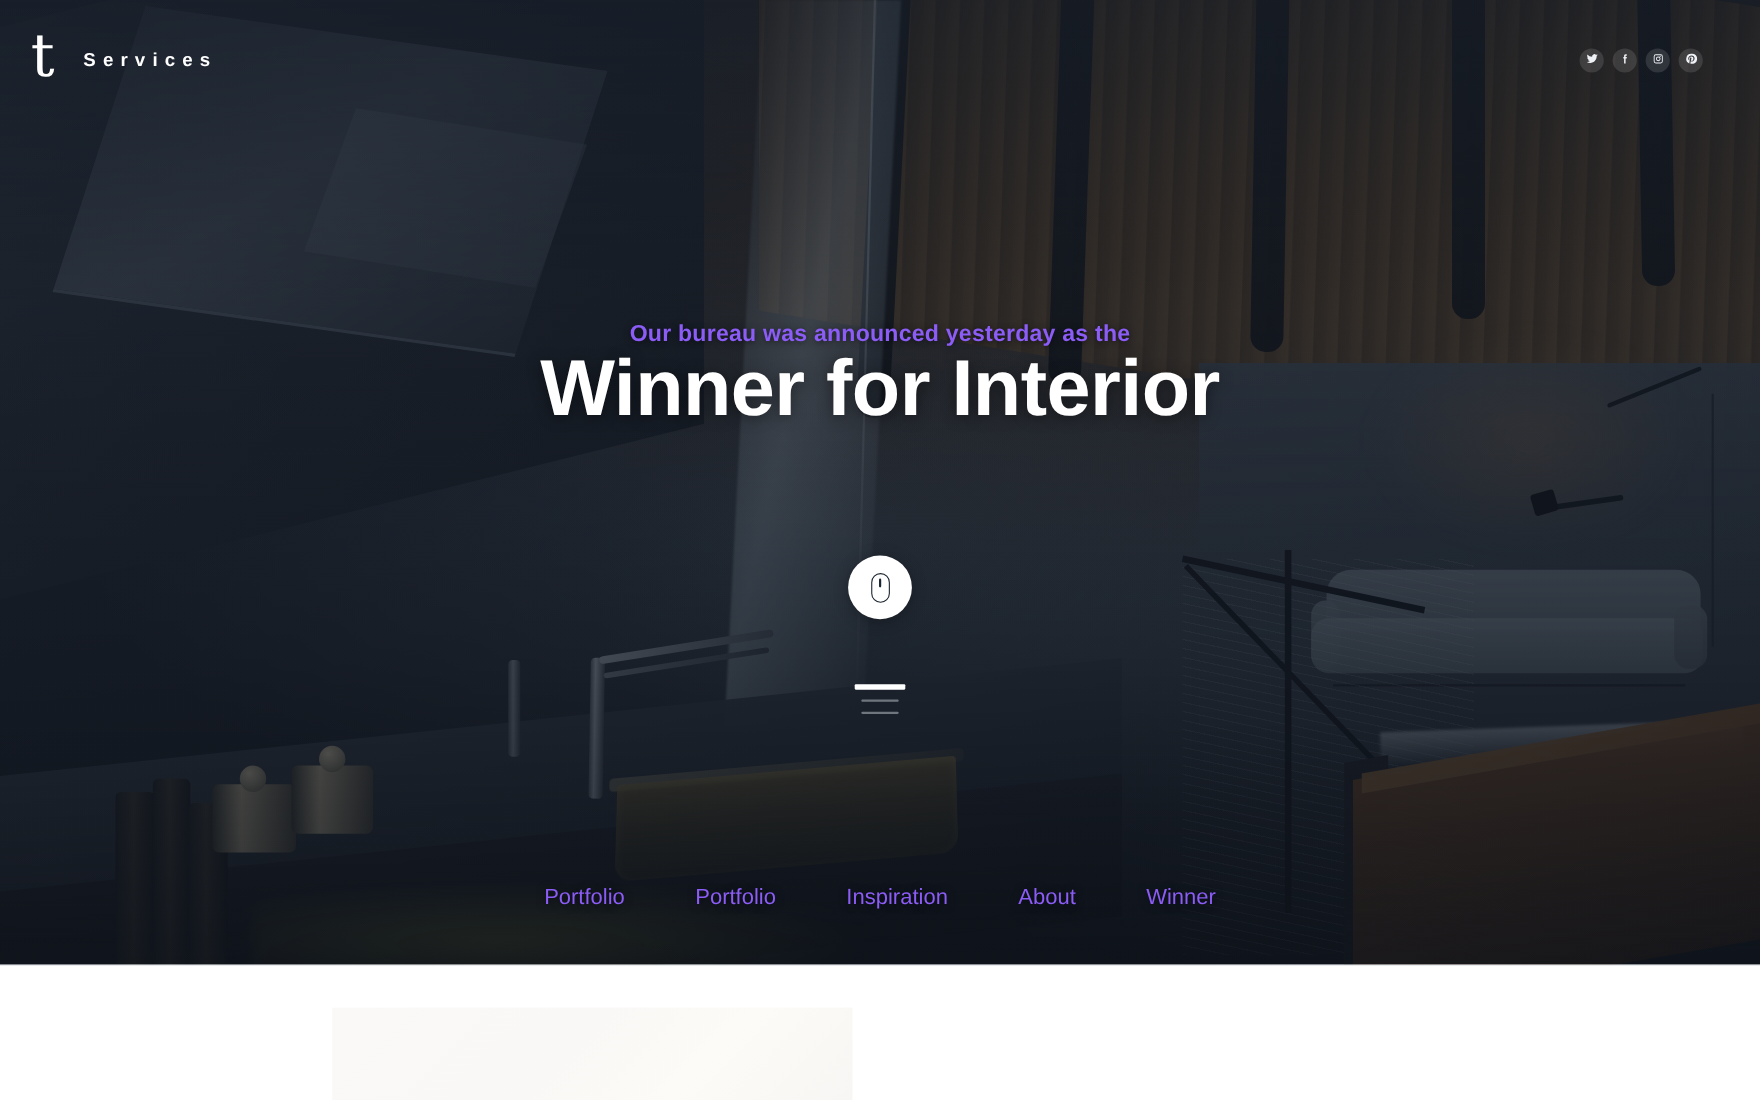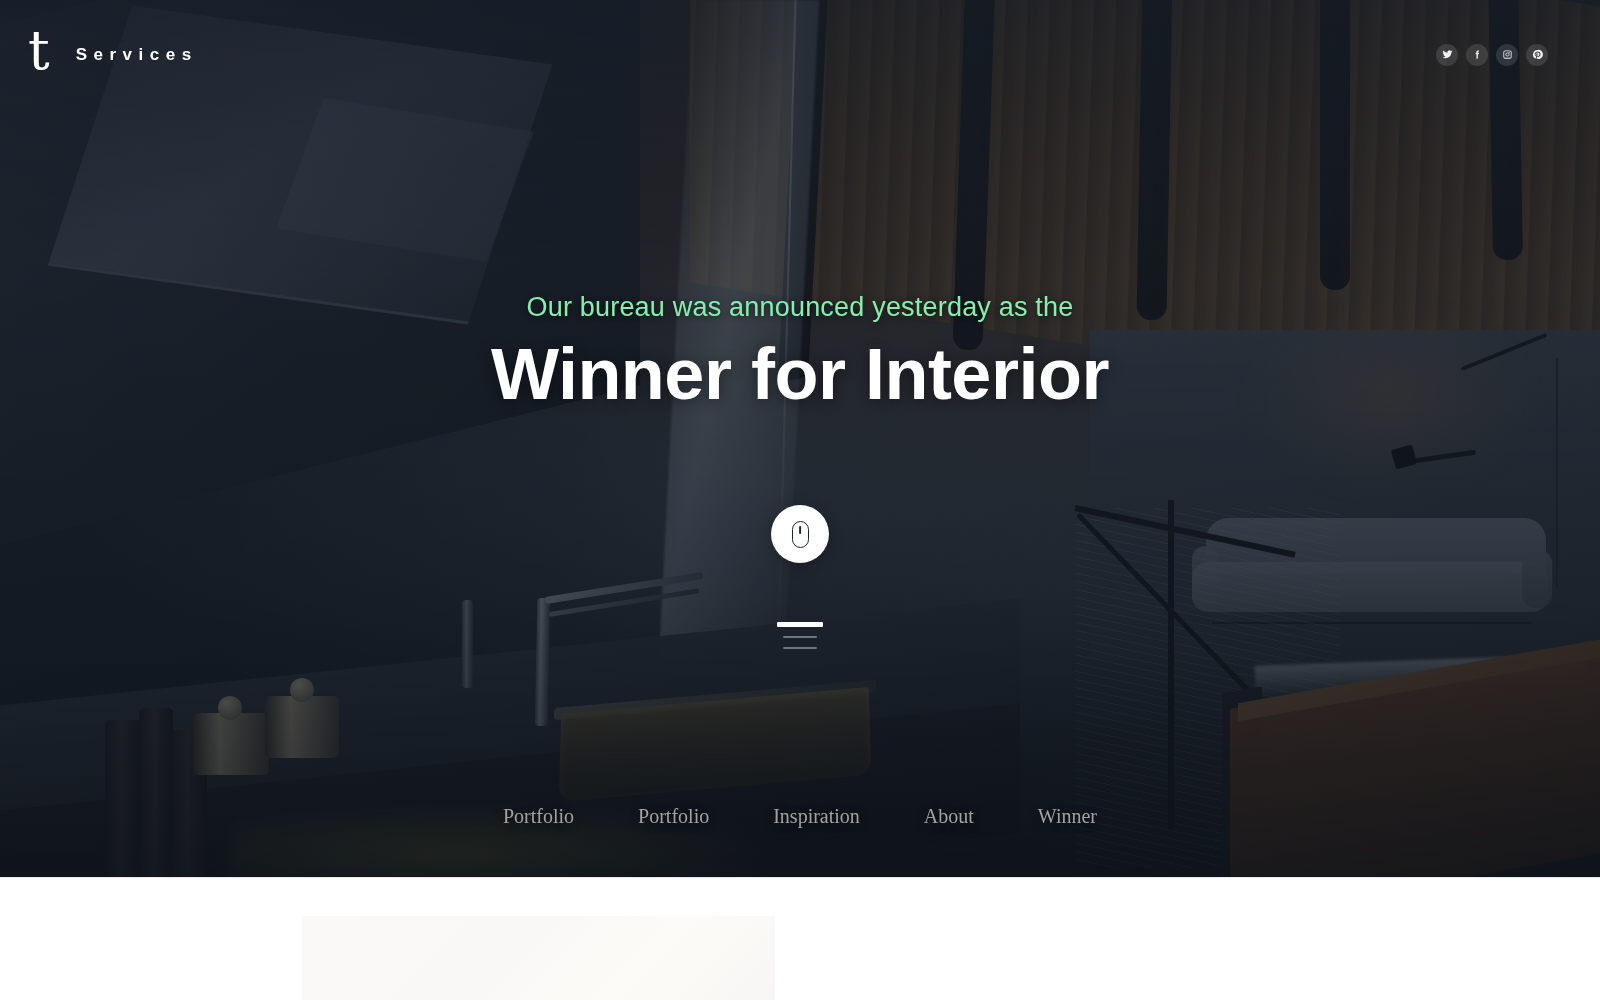--- a/index.html
+++ b/index.html
@@ -298,25 +298,24 @@
   }
   .soc svg{ width:11px; height:11px; fill:#eef1f5; }
 
   
   .hero-copy{
     position:absolute; left:0; top:0; width:100%;
     text-align:center; z-index:5;
     padding-top:292px;
   }
   .eyebrow{
-    color:#86efac; font-size:27px; font-weight:400; letter-spacing:.2px;
+    color:#8b5cf6; font-size:21px; font-weight:700; letter-spacing:.2px;
     text-shadow:0 1px 6px rgba(0,0,0,.55);
   }
   .headline{
-    margin-top:14px;
     color:#ffffff;
     font-size:72px; font-weight:700; line-height:1.04;
     letter-spacing:-.5px;
     text-shadow:0 2px 14px rgba(0,0,0,.45);
   }
   .headline span{ display:block; }
 
   .mouse-btn{
     position:absolute; left:50%; top:505px; transform:translateX(-50%);
     width:58px; height:58px; border-radius:50%;
@@ -345,26 +344,25 @@
   .menu-toggle .bar.b2{ width:34px; height:2px; background:rgba(232,238,244,.42); }
   .menu-toggle .bar.b3{ width:34px; height:2px; background:rgba(232,238,244,.42); }
 
   
   .nav{
     position:absolute; left:0; top:805px; width:100%;
     display:flex; justify-content:center; align-items:center;
     gap:0; z-index:5;
   }
   .nav a{
-    color:#a3a3a3; text-decoration:none;
+    color:#8b5cf6; text-decoration:none;
     font-size:20px; font-weight:400;
     padding:0 32px;
     text-shadow:0 1px 8px rgba(0,0,0,.5);
     white-space:nowrap;
-    font-family:Liberation Serif, serif;
   }
 
   
   .below{
     position:relative; width:1600px; height:123px;
     background:#ffffff;
     border-top:1px solid #e3e6ea;
   }
   .below .card{
     position:absolute; left:302px; top:38px;

